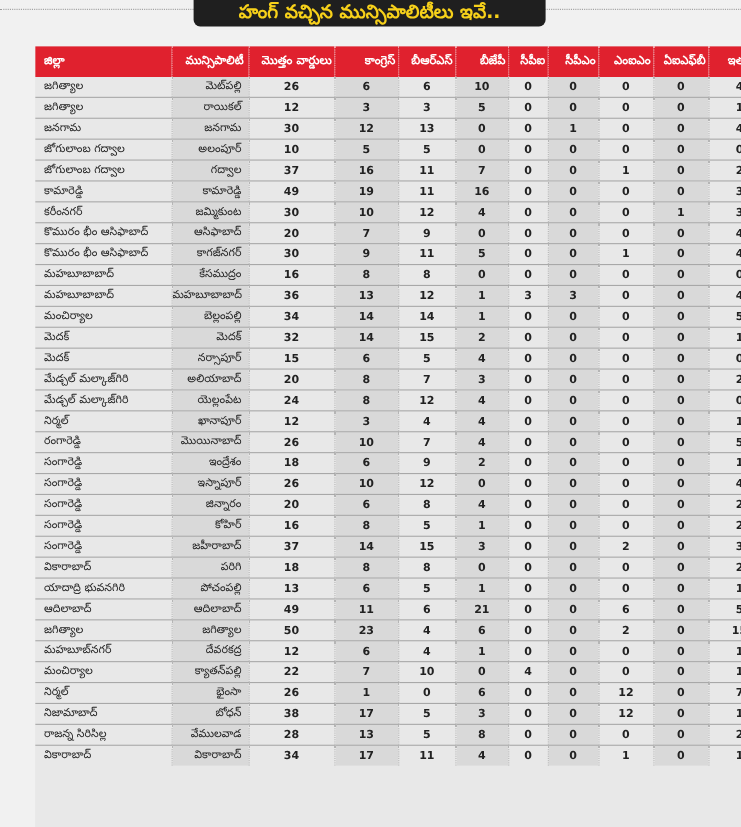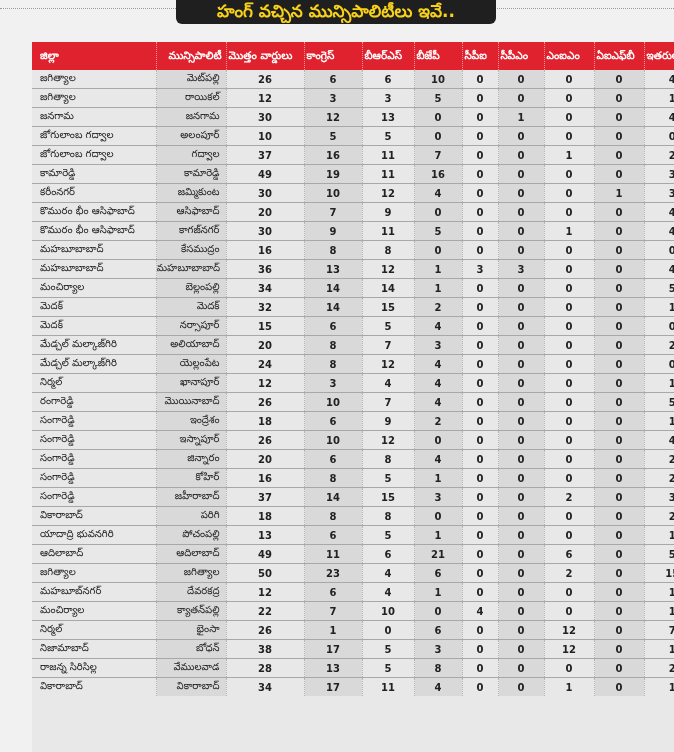--- a/index.html
+++ b/index.html
@@ -17,21 +17,21 @@
     color:#f7d11a; font-size:17px; font-weight:bold;
     text-align:center; line-height:22px; z-index:2;
   }
   .table-wrap {
     position:absolute; left:4px; top:42px; width:668px; height:722px;
     background:#e8e8e8; border-radius:0 0 6px 6px; overflow:hidden;margin-left:28px;
   }
   table { border-collapse:collapse; width:668px; table-layout:fixed; }
   thead tr { background:#e0212e; height:28px; }
   th {
-    color:#fff; font-size:10.5px; font-weight:bold; text-align:left;
+    color:#fff; font-size:10.5px; font-weight:bold; text-align:right;
     border-left:1px dotted #ffffff88; padding:0 2px; white-space:nowrap;
   }
   th:first-child { text-align:left; padding-left:8px; border-left:none; }
   th:nth-child(2) { text-align:right; padding-right:4px; }
   td {
     height:18px; font-size:10px; text-align:center; color:#222;
     font-weight:bold; border-left:1px dotted #b5b5b5;
     border-bottom:1px solid #a8a8a8; padding:0;
     white-space:nowrap; overflow:hidden;
   }

